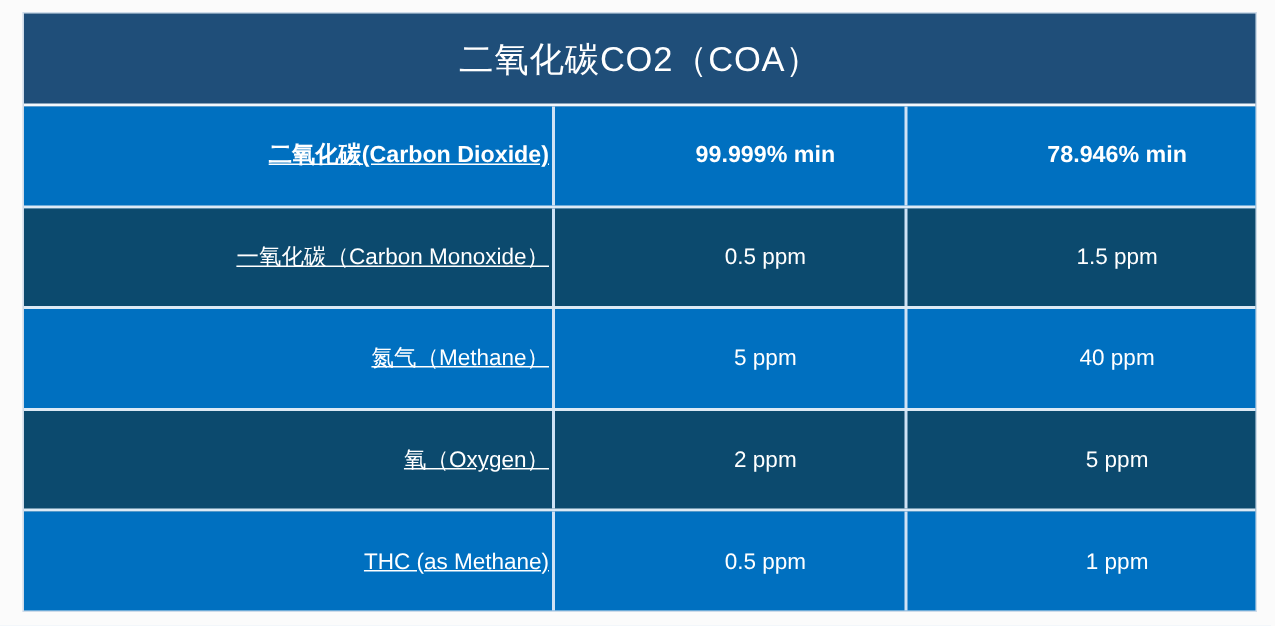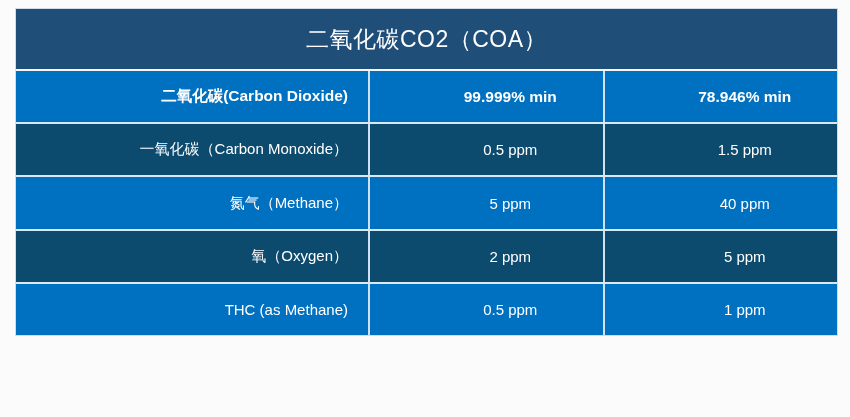--- a/index.html
+++ b/index.html
@@ -12,21 +12,21 @@
     background: #fbfbfb;
     font-family: "Liberation Sans", "DejaVu Sans", sans-serif;
     overflow: hidden;
   }
 
   #spec-table {
     position: absolute;
     left: 15px;
     top: 8px;
     width: 823px;
-    height: 328px;
+    height: 400px;
     box-sizing: border-box;
     border: 1px solid #cfdcea;
     display: flex;
     flex-direction: column;
     background: #e8f0f8;
   }
 
   .title-bar {
     height: 62px;
     flex: 0 0 62px;
@@ -61,23 +61,24 @@
     color: #ffffff;
     box-sizing: border-box;
     font-size: 15px;
     min-width: 0;
     overflow: hidden;
   }
 
   .cell.label {
     flex: 0 0 354px;
     justify-content: flex-end;
-    padding-right: 20px;
+    padding-right: 2px;
     text-align: right;
     border-right: 2px solid #cfe2f5;
+    text-decoration: underline;
   }
 
   .cell.value {
     flex: 1 1 0;
     justify-content: center;
     text-align: center;
     border-right: 2px solid #cfe2f5;
     padding-left: 48px;
   }
   .cell.value:last-child {

